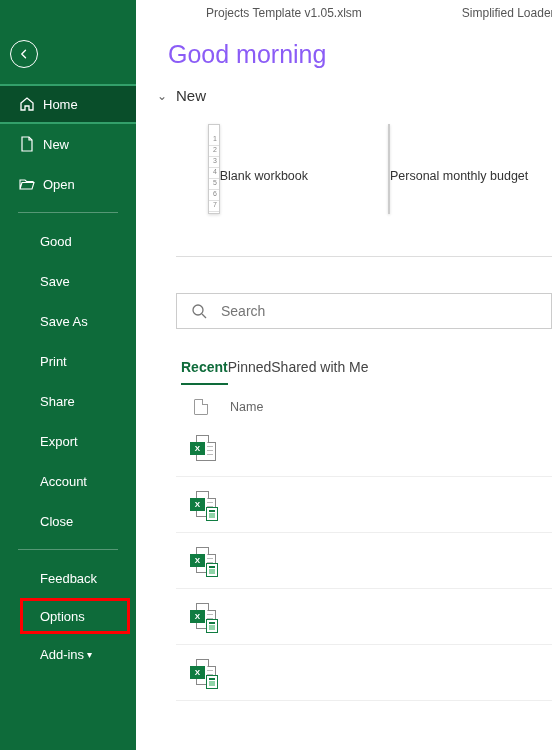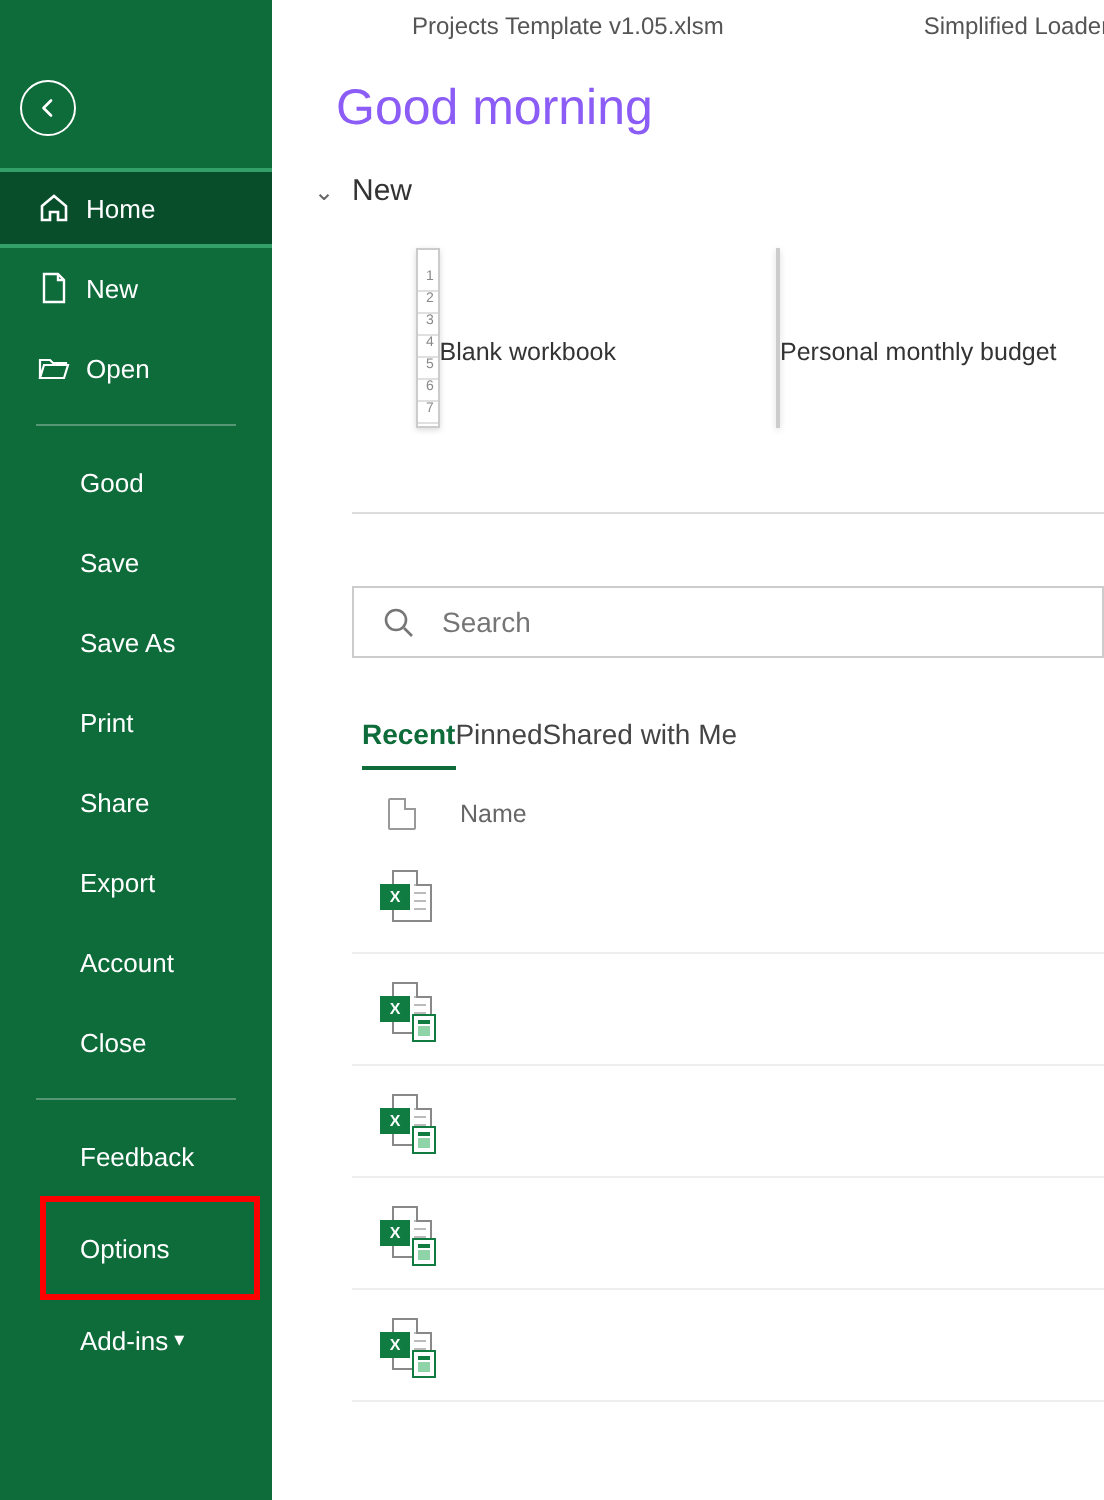--- a/index.html
+++ b/index.html
@@ -6,21 +6,21 @@
   html, body { width: 552px; height: 750px; overflow: hidden; background: #fff; }
   .root { display: flex; width: 552px; height: 750px; }
   .sidebar { width: 136px; background: #0e6b3a; color: #ffffff; display: flex; flex-direction: column; padding-top: 10px; font-size: 13px; }
   .back-circle { width: 28px; height: 28px; border: 1.5px solid #ffffff; border-radius: 50%; margin: 30px 0 16px 10px; display: flex; align-items: center; justify-content: center; cursor: pointer; }
   .back-arrow { width: 12px; height: 12px; }
   .nav-item { display: flex; align-items: center; height: 40px; padding-left: 19px; cursor: pointer; }
   .nav-item.selected { background: #094e2a; border: 2px solid #33a06a; border-left: none; border-right: none; height: 40px; }
   .nav-item .icon { width: 16px; height: 16px; margin-right: 8px; display:flex; align-items:center; justify-content:center;}
   .nav-indent { padding-left: 40px; }
   .nav-divider { height: 1px; background: rgba(255,255,255,0.3); margin: 8px 18px; }
-  .highlighted { border: 3px solid #ff0000; margin: 0 6px 0 20px; padding-left: 17px !important; height: 52px; display:flex; align-items:center; cursor:pointer;}
+  .highlighted { border: 3px solid #ff0000; margin: 0 6px 0 20px; padding-left: 17px !important; height: 36px; display:flex; align-items:center; cursor:pointer;}
   .addins { display:flex; align-items:center;}
   .chev-down { margin-left:3px; font-size:10px;}
   .main { flex: 1; background: #ffffff; display:flex; flex-direction:column; overflow:hidden;}
   .titlebar { display:flex; font-size:12px; color:#555; padding: 6px 0 0 0; }
   .titlebar div { flex:0 0 auto; }
   .tb1 { margin-left: 70px; }
   .tb2 { margin-left: 100px; }
   .greet { font-size: 25px; font-weight: 400; color:#8b5cf6; margin: 20px 0 18px 32px; }
   .section-h { display:flex; align-items:center; margin-left: 18px; margin-bottom: 20px; cursor:pointer;}
   .section-h .chev { width:16px; text-align:center; color:#666; font-size:12px; margin-right:6px;}

